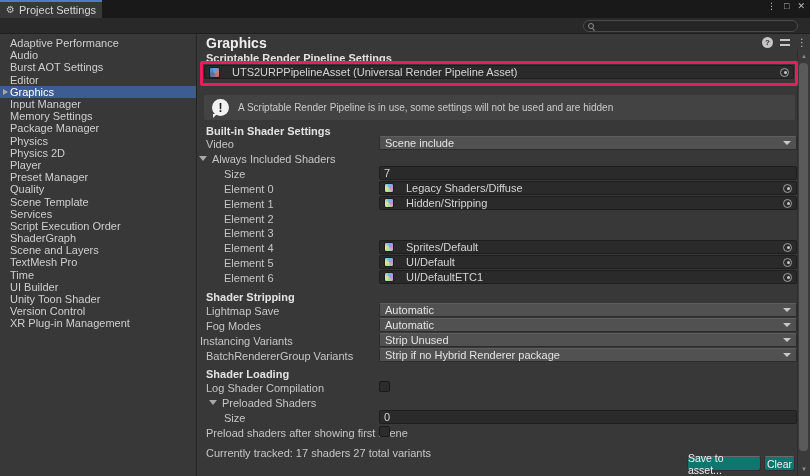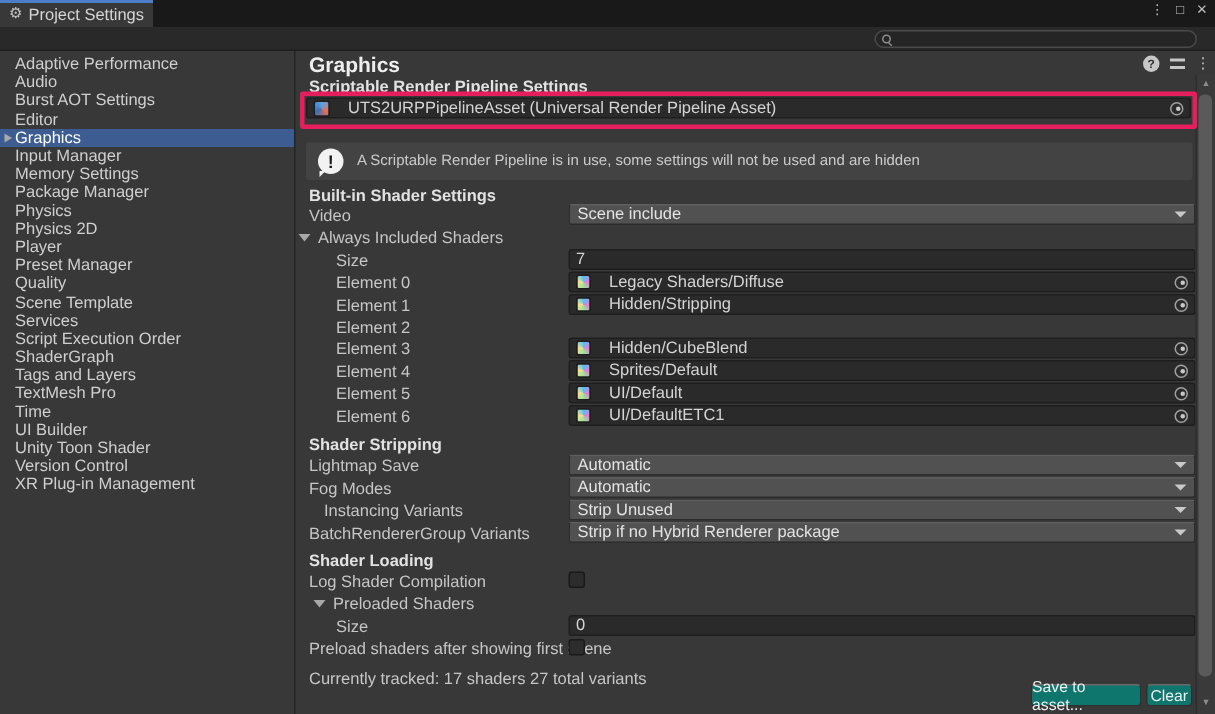--- a/index.html
+++ b/index.html
@@ -108,21 +108,21 @@
     <div class="side-item">Package Manager</div>
     <div class="side-item">Physics</div>
     <div class="side-item">Physics 2D</div>
     <div class="side-item">Player</div>
     <div class="side-item">Preset Manager</div>
     <div class="side-item">Quality</div>
     <div class="side-item">Scene Template</div>
     <div class="side-item">Services</div>
     <div class="side-item">Script Execution Order</div>
     <div class="side-item">ShaderGraph</div>
-    <div class="side-item">Tags and Layers</div>
+    <div class="side-item">Scene and Layers</div>
     <div class="side-item">TextMesh Pro</div>
     <div class="side-item">Time</div>
     <div class="side-item">UI Builder</div>
     <div class="side-item">Unity Toon Shader</div>
     <div class="side-item">Version Control</div>
     <div class="side-item">XR Plug-in Management</div>
   </div>
   <div class="vdivider"></div>
 
   <div class="title">Graphics</div>
@@ -173,25 +173,20 @@
   <div class="lbl" style="left:224px;top:197px">Element 1</div>
   <div class="field" style="left:379px;top:196px;width:418px">
     <span class="shader-ic"></span>
     <span>Hidden/Stripping</span>
     <span class="picker"></span>
   </div>
 
   <div class="lbl" style="left:224px;top:212px">Element 2</div>
 
   <div class="lbl" style="left:224px;top:226px">Element 3</div>
-  <div class="field" style="left:379px;top:225px;width:418px">
-    <span class="shader-ic"></span>
-    <span>Hidden/CubeBlend</span>
-    <span class="picker"></span>
-  </div>
 
   <div class="lbl" style="left:224px;top:241px">Element 4</div>
   <div class="field" style="left:379px;top:240px;width:418px">
     <span class="shader-ic"></span>
     <span>Sprites/Default</span>
     <span class="picker"></span>
   </div>
 
   <div class="lbl" style="left:224px;top:256px">Element 5</div>
   <div class="field" style="left:379px;top:255px;width:418px">
@@ -214,21 +209,21 @@
     <span>Automatic</span>
     <span class="ddarrow"></span>
   </div>
 
   <div class="lbl" style="left:206px;top:319px">Fog Modes</div>
   <div class="dd" style="left:379px;top:318px;width:418px">
     <span>Automatic</span>
     <span class="ddarrow"></span>
   </div>
 
-  <div class="lbl" style="left:216px;top:334px">Instancing Variants</div>
+  <div class="lbl" style="left:200px;top:334px">Instancing Variants</div>
   <div class="dd" style="left:379px;top:333px;width:418px">
     <span>Strip Unused</span>
     <span class="ddarrow"></span>
   </div>
 
   <div class="lbl" style="left:206px;top:349px">BatchRendererGroup Variants</div>
   <div class="dd" style="left:379px;top:348px;width:418px">
     <span>Strip if no Hybrid Renderer package</span>
     <span class="ddarrow"></span>
   </div>

